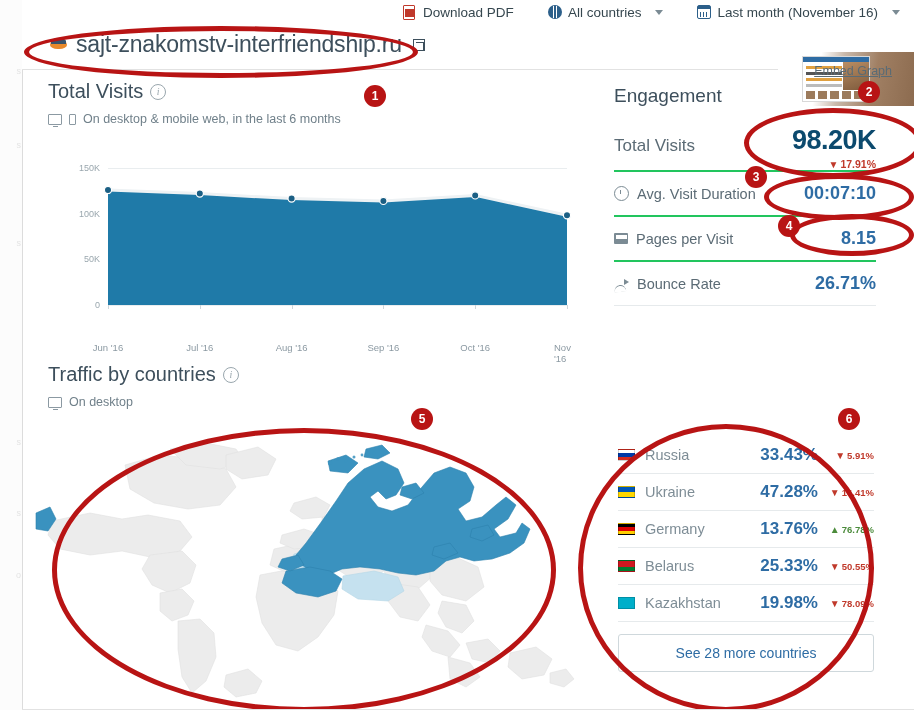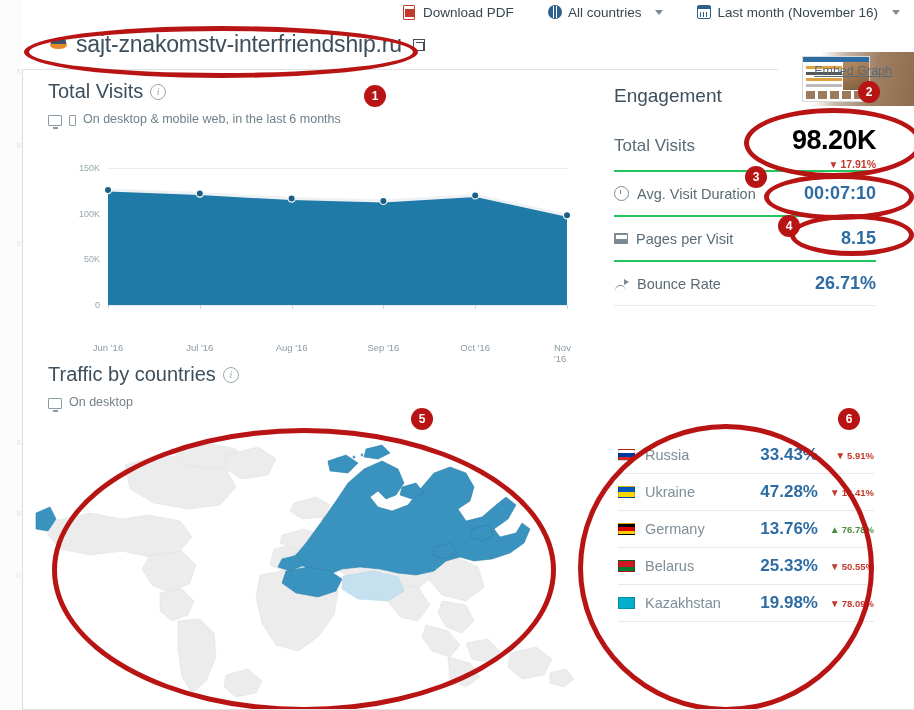--- a/index.html
+++ b/index.html
@@ -72,21 +72,21 @@
   .thumb-lines i{display:block;height:3px;margin-bottom:3px;background:#e0a040;}
   .thumb-lines i:nth-child(2){background:#555;}
   .thumb-lines i:nth-child(3){background:#e0a040;}
   .thumb-lines i:nth-child(4){background:#bbb;}
   .thumb-thumbs{position:absolute;left:3px;bottom:2px;right:3px;height:8px;
     background:repeating-linear-gradient(90deg,#9c7b5c 0 9px,#fff 9px 12px);}
   
   .section-title{font-size:20px;color:#3d4f5c;font-weight:400;display:flex;align-items:center;gap:7px;}
   .info-i{width:14px;height:14px;border:1.3px solid #9aa7ae;border-radius:50%;
     font-size:10px;line-height:13px;text-align:center;color:#9aa7ae;font-style:italic;font-family:"Liberation Serif",serif;}
-  .sub-note{display:flex;align-items:flex-end;gap:7px;font-size:12.5px;color:#70808a;margin-top:9px;}
+  .sub-note{display:flex;align-items:center;gap:7px;font-size:12.5px;color:#70808a;margin-top:9px;}
   .mon-icon{width:14px;height:11px;border:1.4px solid #8b99a2;box-sizing:border-box;border-radius:1px;position:relative;}
   .mon-icon:after{content:"";position:absolute;left:4px;top:11px;width:5px;height:1.5px;background:#8b99a2;}
   .phone-icon{width:7px;height:11px;border:1.4px solid #8b99a2;box-sizing:border-box;border-radius:1px;}
   
   .tv-block{position:absolute;left:48px;top:80px;width:540px;}
   .embed-link{position:absolute;right:22px;top:64px;font-size:12.5px;color:#5a6b75;
     text-decoration:underline;cursor:pointer;}
   
   .chart-wrap{position:absolute;left:48px;top:160px;width:545px;height:175px;}
   .gridline{position:absolute;left:60px;right:26px;height:1px;background:#e9edef;}
@@ -94,21 +94,21 @@
   .xlab{position:absolute;font-size:9.5px;color:#8b99a2;top:182px;transform:translateX(-50%);}
   .tickmark{position:absolute;width:1px;height:4px;background:#cfd6da;top:145px;}
   
   .tbc-block{position:absolute;left:48px;top:363px;width:540px;}
   .map-wrap{position:absolute;left:30px;top:425px;width:572px;height:280px;}
   
   .engage{position:absolute;left:614px;top:85px;width:262px;}
   .eng-title{font-size:19px;color:#3d4f5c;font-weight:400;margin-bottom:18px;}
   .eng-hero{display:flex;justify-content:space-between;align-items:flex-start;}
   .eng-hero-label{font-size:17px;color:#5b6b75;padding-top:11px;}
-  .eng-hero-val{font-size:27px;color:#000000;font-weight:bold;text-align:right;letter-spacing:-.5px;}
+  .eng-hero-val{font-size:27px;color:#0c4a6e;font-weight:bold;text-align:right;letter-spacing:-.5px;}
   .eng-hero-delta{font-size:10.5px;font-weight:bold;text-align:right;margin-top:2px;}
   .down{color:#c0392b;}
   .up{color:#4b8b3b;}
   .arr{font-size:10px;margin-right:2px;}
   .eng-row{display:flex;justify-content:space-between;align-items:center;
     border-top:2px solid #22c55e;padding:11px 0 11px 0;}
   .eng-row-left{display:flex;align-items:center;gap:8px;font-size:14.5px;color:#5b6b75;}
   .eng-row-val{font-size:18px;color:#2e6ca4;font-weight:bold;}
   .ico-clock{width:13px;height:13px;border:1.4px solid #7b8b94;border-radius:50%;position:relative;}
   .ico-clock:after{content:"";position:absolute;left:5px;top:2.5px;width:1.3px;height:4.5px;background:#7b8b94;}
@@ -359,20 +359,21 @@
         <span class="cval">25.33%</span>
         <span class="cdelta down"><span class="arr">▼</span><span>50.55%</span></span>
       </div>
       <div class="crow">
         <span class="cflag" style="background: linear-gradient(rgb(0, 175, 202), rgb(0, 175, 202));"></span>
         <span class="cname">Kazakhstan</span>
         <span class="cval">19.98%</span>
         <span class="cdelta down"><span class="arr">▼</span><span>78.09%</span></span>
       </div>
     </div>
+  <div class="see-more">See 28 more countries</div>
 </div>
 
 <div class="annot" style="left:24px;top:26px;width:384px;height:42px;"></div>
 <div class="annot" style="left:744px;top:108px;width:168px;height:60px;"></div>
 <div class="annot" style="left:764px;top:174px;width:140px;height:36px;"></div>
 <div class="annot" style="left:790px;top:214px;width:114px;height:32px;"></div>
 <div class="annot" style="left:52px;top:428px;width:494px;height:274px;"></div>
 <div class="annot" style="left:578px;top:424px;width:286px;height:278px;"></div>
 
 <div class="badge" style="left:364px;top:85px;">1</div>

